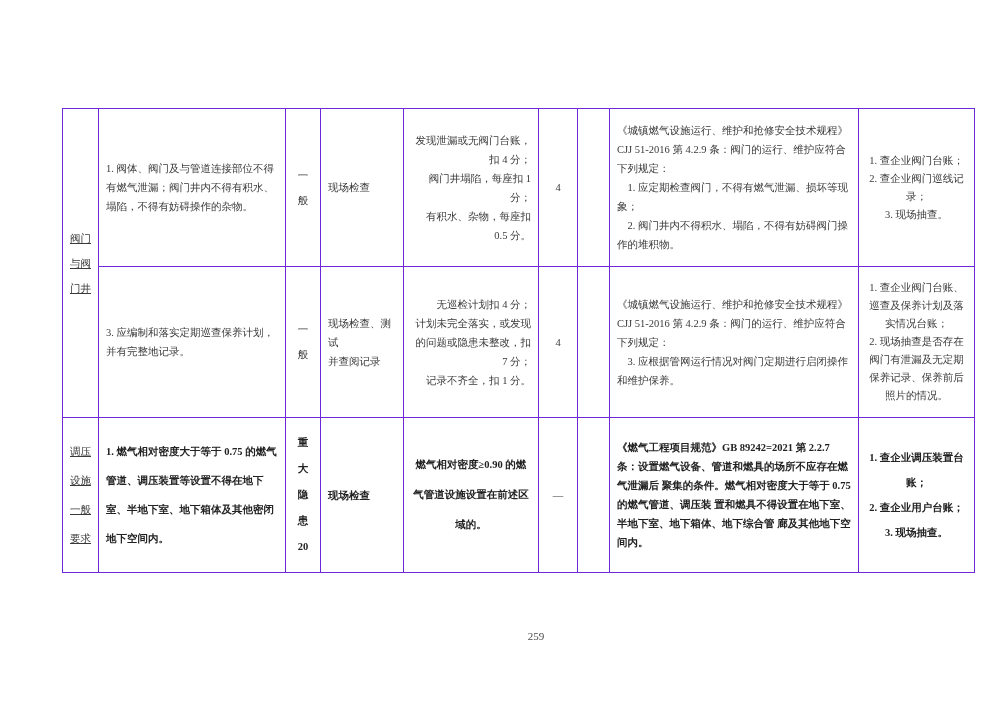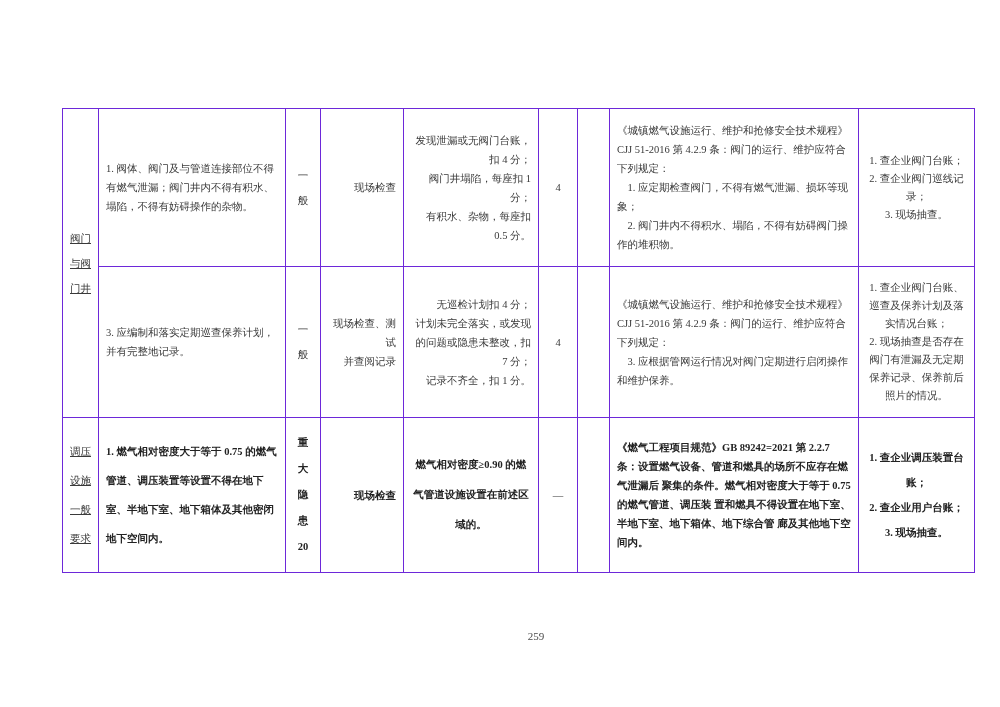--- a/index.html
+++ b/index.html
@@ -29,21 +29,21 @@
     padding: 12px 7px;
     white-space: pre-line;
     overflow: hidden;
   }
   tr.row-1 td, tr.row-2 td { height: 123px; }
   tr.row-3 td { height: 124px; }
 
   .c-category { text-align: right; line-height: 25px; padding: 0 2px; text-decoration: underline; }
   .c-content  { text-align: left;   line-height: 19px; }
   .c-level    { text-align: center; line-height: 25px; padding: 0 3px; }
-  .c-method   { text-align: right; line-height: 19px; padding: 4px 4px; }
+  .c-method   { text-align: left; line-height: 19px; padding: 4px 4px; }
   .c-scoring  { text-align: right;   line-height: 19px; }
   .c-score    { text-align: center; line-height: 19px; padding: 0; }
   .c-deduct   { padding: 0; }
   .c-basis    { text-align: left;   line-height: 19px; padding: 4px 8px; }
   .c-check    { text-align: center;   line-height: 18px; padding: 4px 6px; }
 
   tr.row-3 .c-category { line-height: 29px; margin-left: 35px; }
   tr.row-3 .c-content  { line-height: 29px; font-weight: bold; color: #222; }
   tr.row-3 .c-level    { line-height: 26px; font-weight: bold; color: #222; }
   tr.row-3 .c-method   { font-weight: bold; color: #222; }

